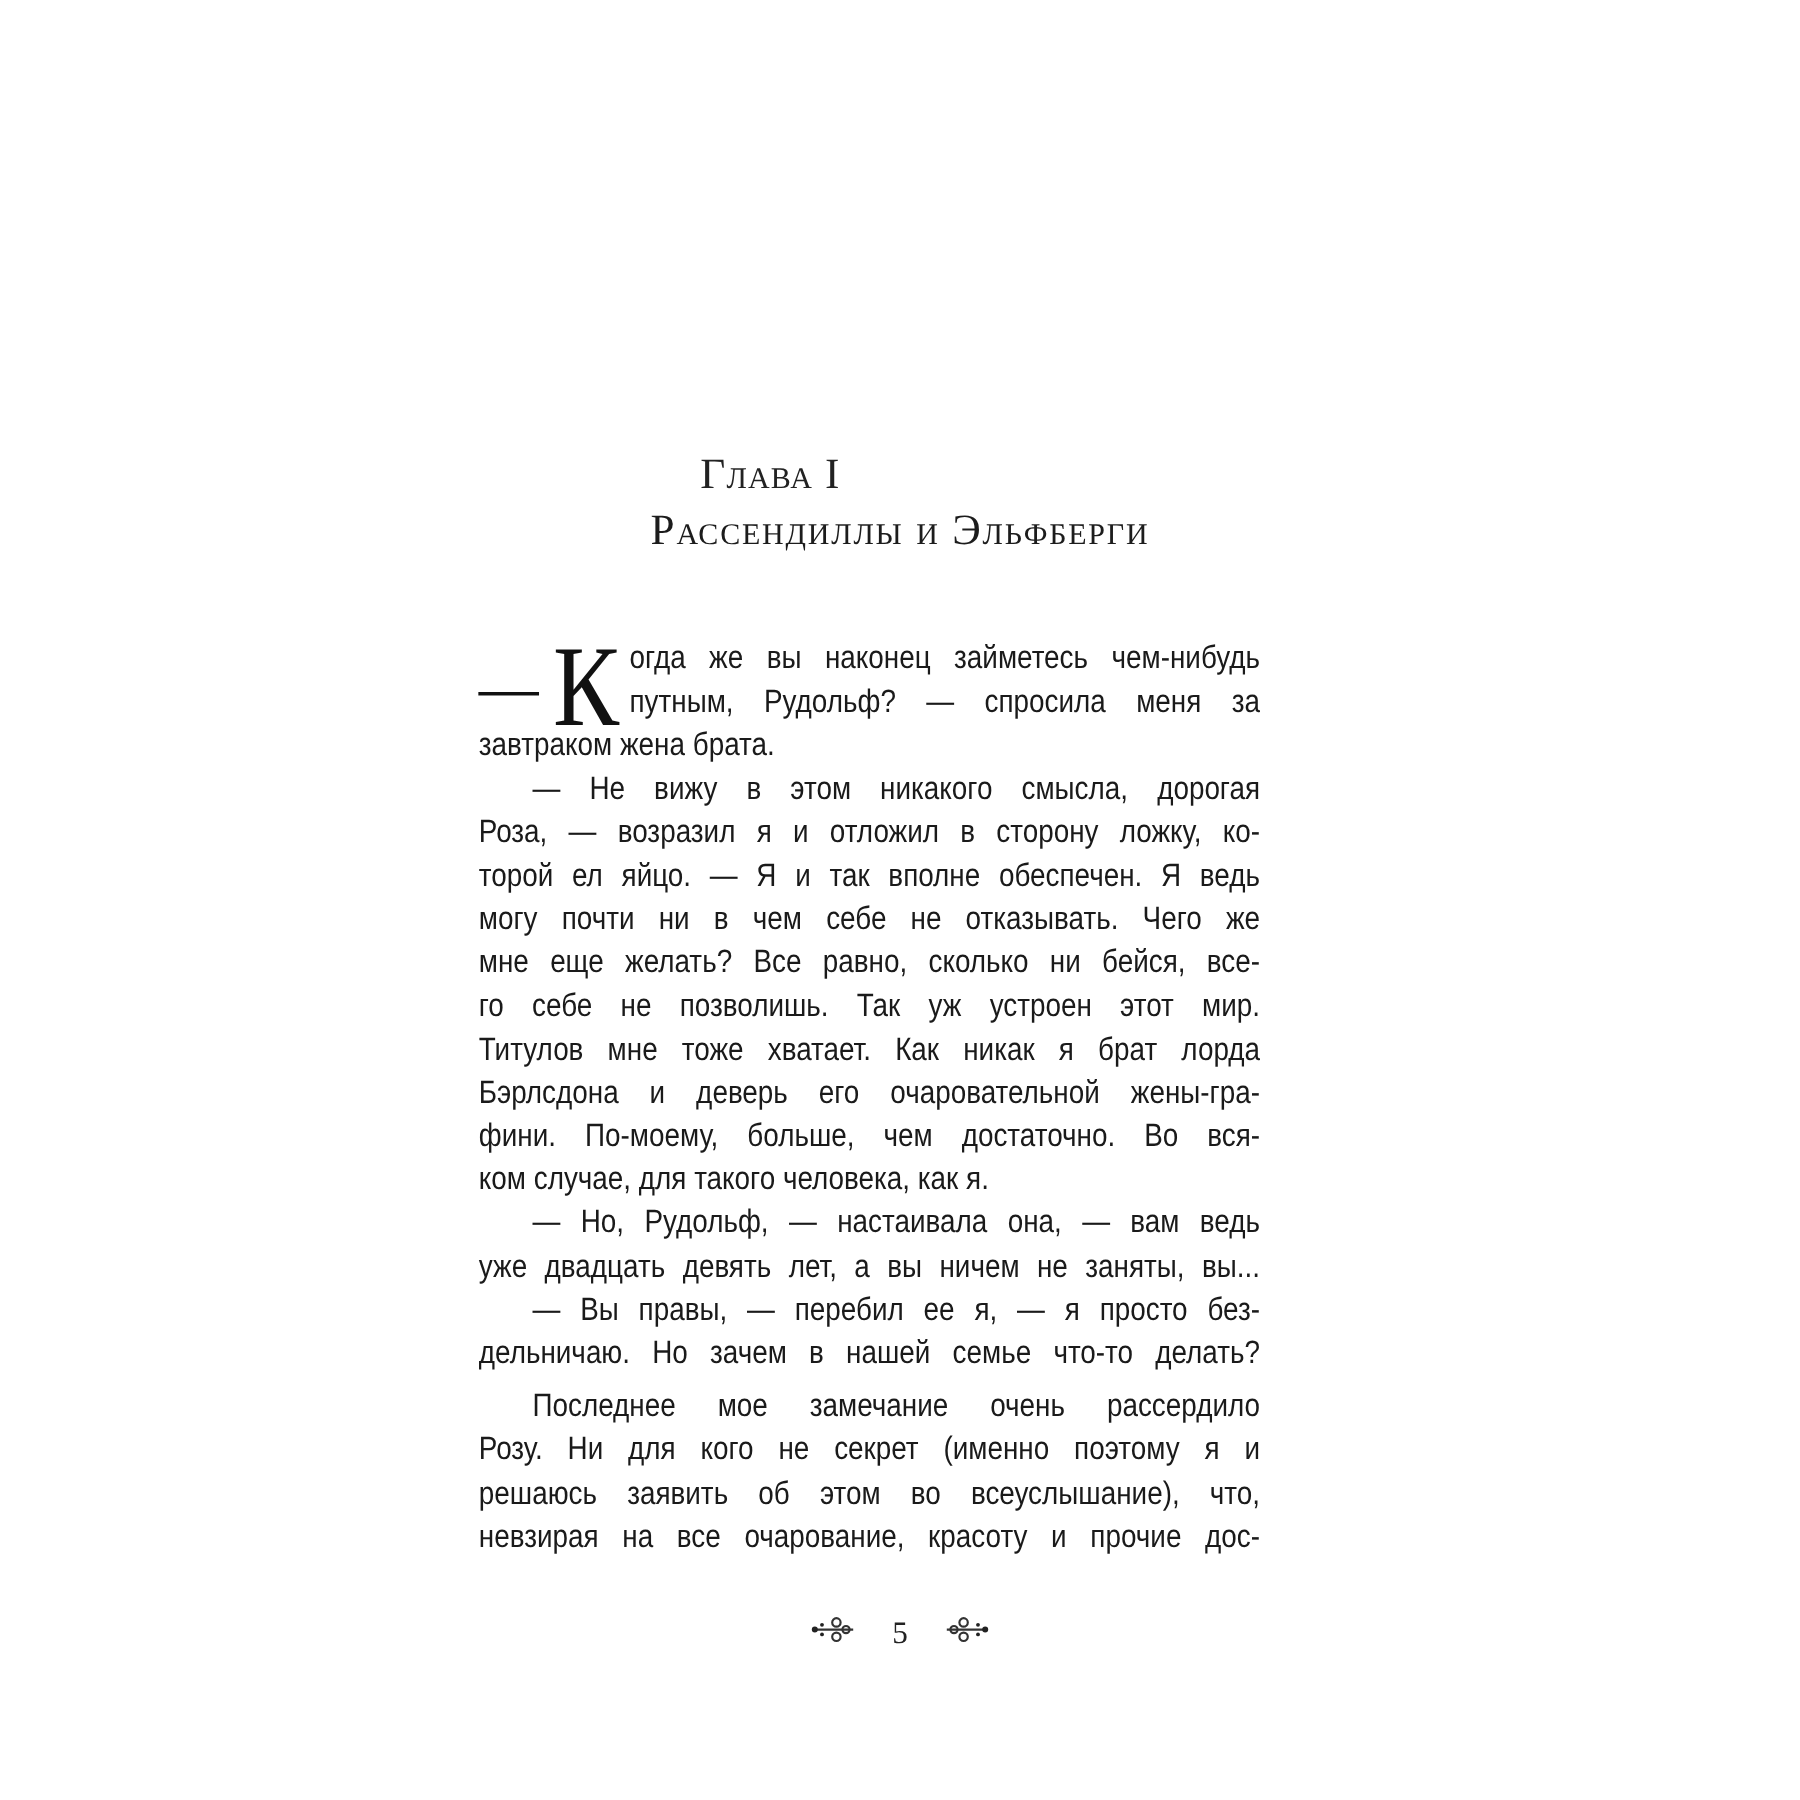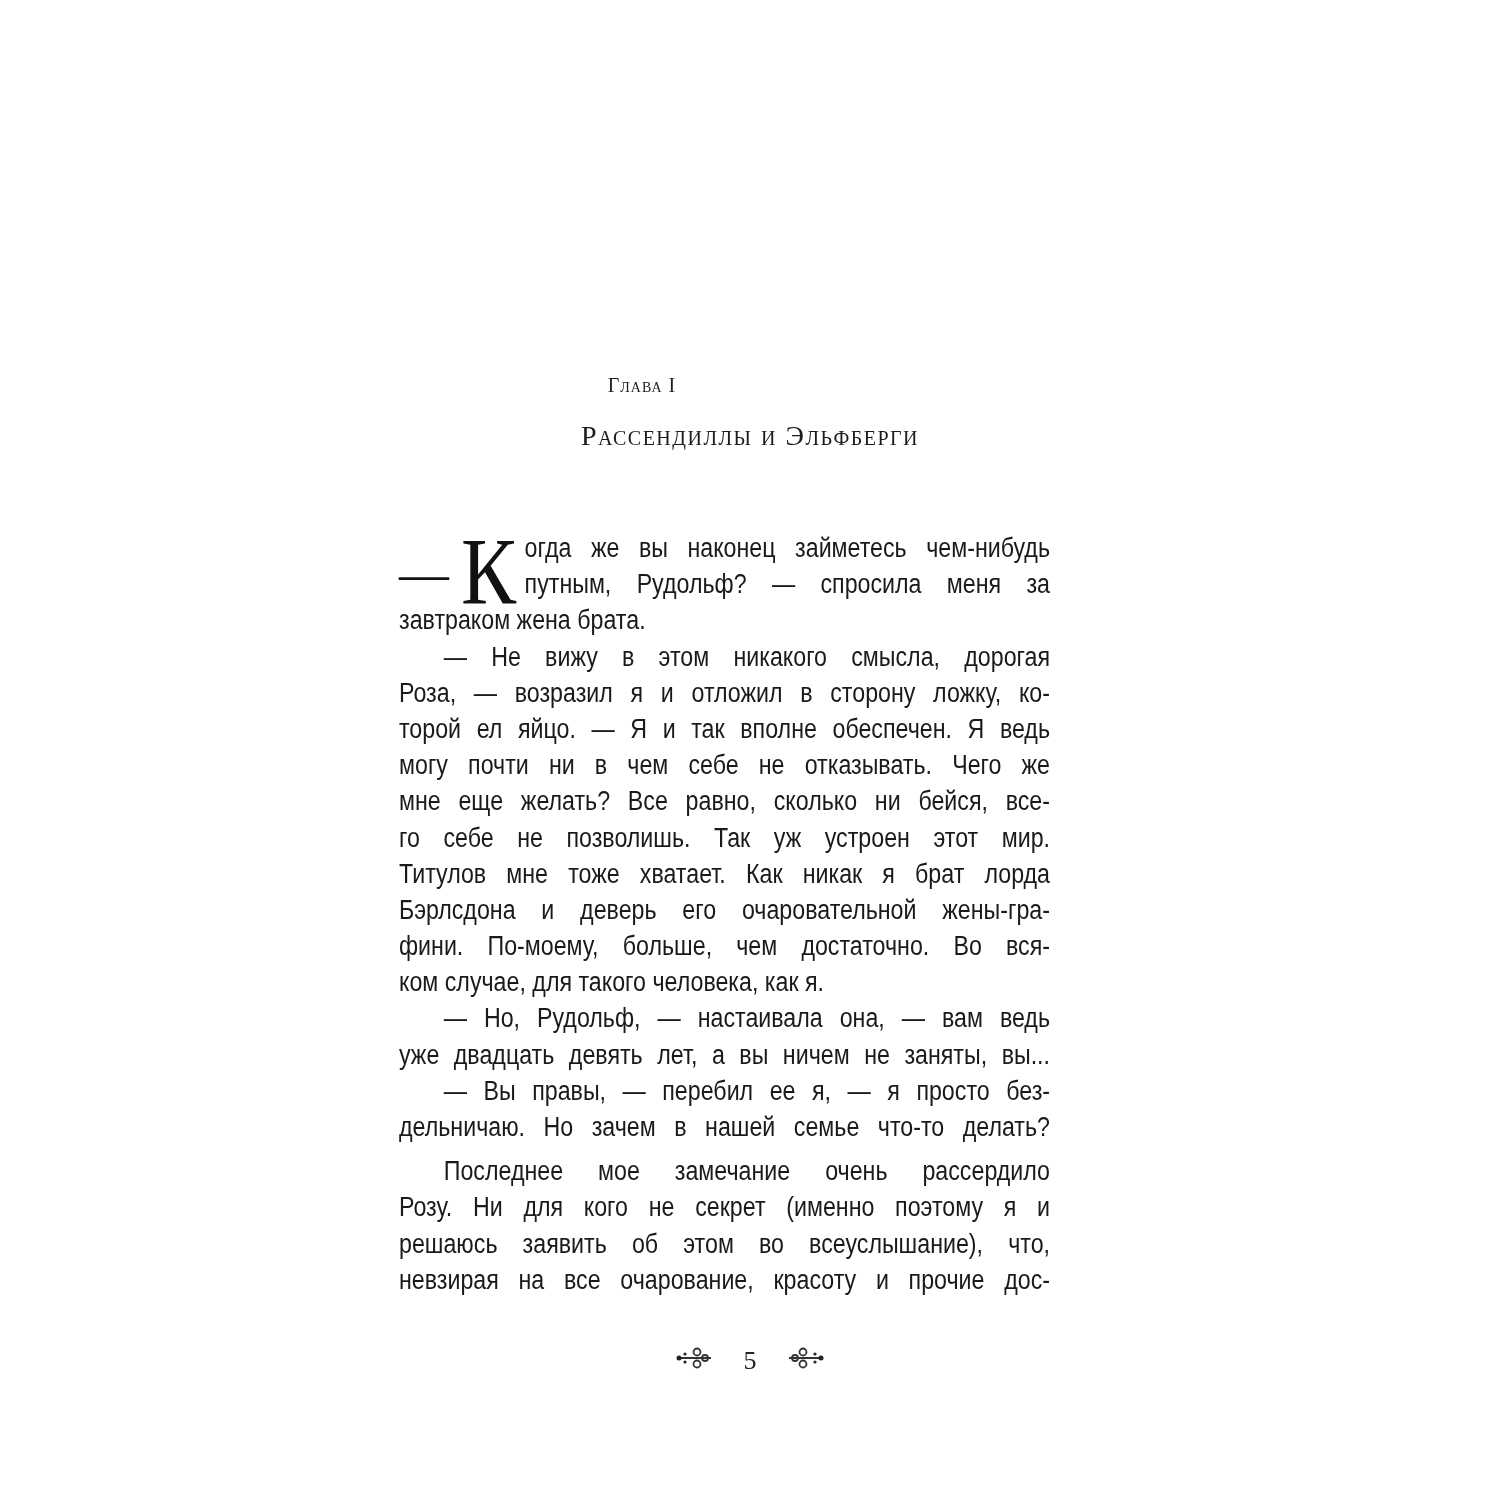--- a/index.html
+++ b/index.html
@@ -1,25 +1,25 @@
 <!DOCTYPE html>
 <html><head>
 <meta charset="utf-8">
 <style>
   html, body { margin: 0; padding: 0; background: #ffffff; }
   body { width: 1500px; height: 1500px; position: relative; overflow: hidden; color: #1a1a1a; }
   .page { position: absolute; left: 0; top: 0; width: 1500px; height: 1500px; background: #fff; }
   .chapter-label {
     position: absolute; left: 0; width: 1284px; top: 374px; text-align: center;
-    font-family: "Liberation Serif", "DejaVu Serif", serif; font-size: 20px;
+    font-family: "Liberation Serif", "DejaVu Serif", serif; font-size: 36px;
     font-variant: small-caps; letter-spacing: 1px; color: #222;
   }
   .chapter-title {
     position: absolute; left: 0; width: 1500px; top: 420px; text-align: center;
-    font-family: "Liberation Serif", "DejaVu Serif", serif; font-size: 28px;
+    font-family: "Liberation Serif", "DejaVu Serif", serif; font-size: 36px;
     font-variant: small-caps; letter-spacing: 1.5px; color: #1c1c1c;
   }
   .body-text {
     position: absolute; left: 399px; top: 530px; width: 651px;
     font-family: "Liberation Sans", "DejaVu Sans", sans-serif; font-size: 27px;
     line-height: 36.2px; color: #1a1a1a; transform: scaleX(0.86); transform-origin: left top;
   }
   .body-inner { width: 757px; }
   .line { display: block; white-space: nowrap; text-align: justify; text-align-last: justify; height: 36.2px; }
   .line.last { text-align-last: left; }

